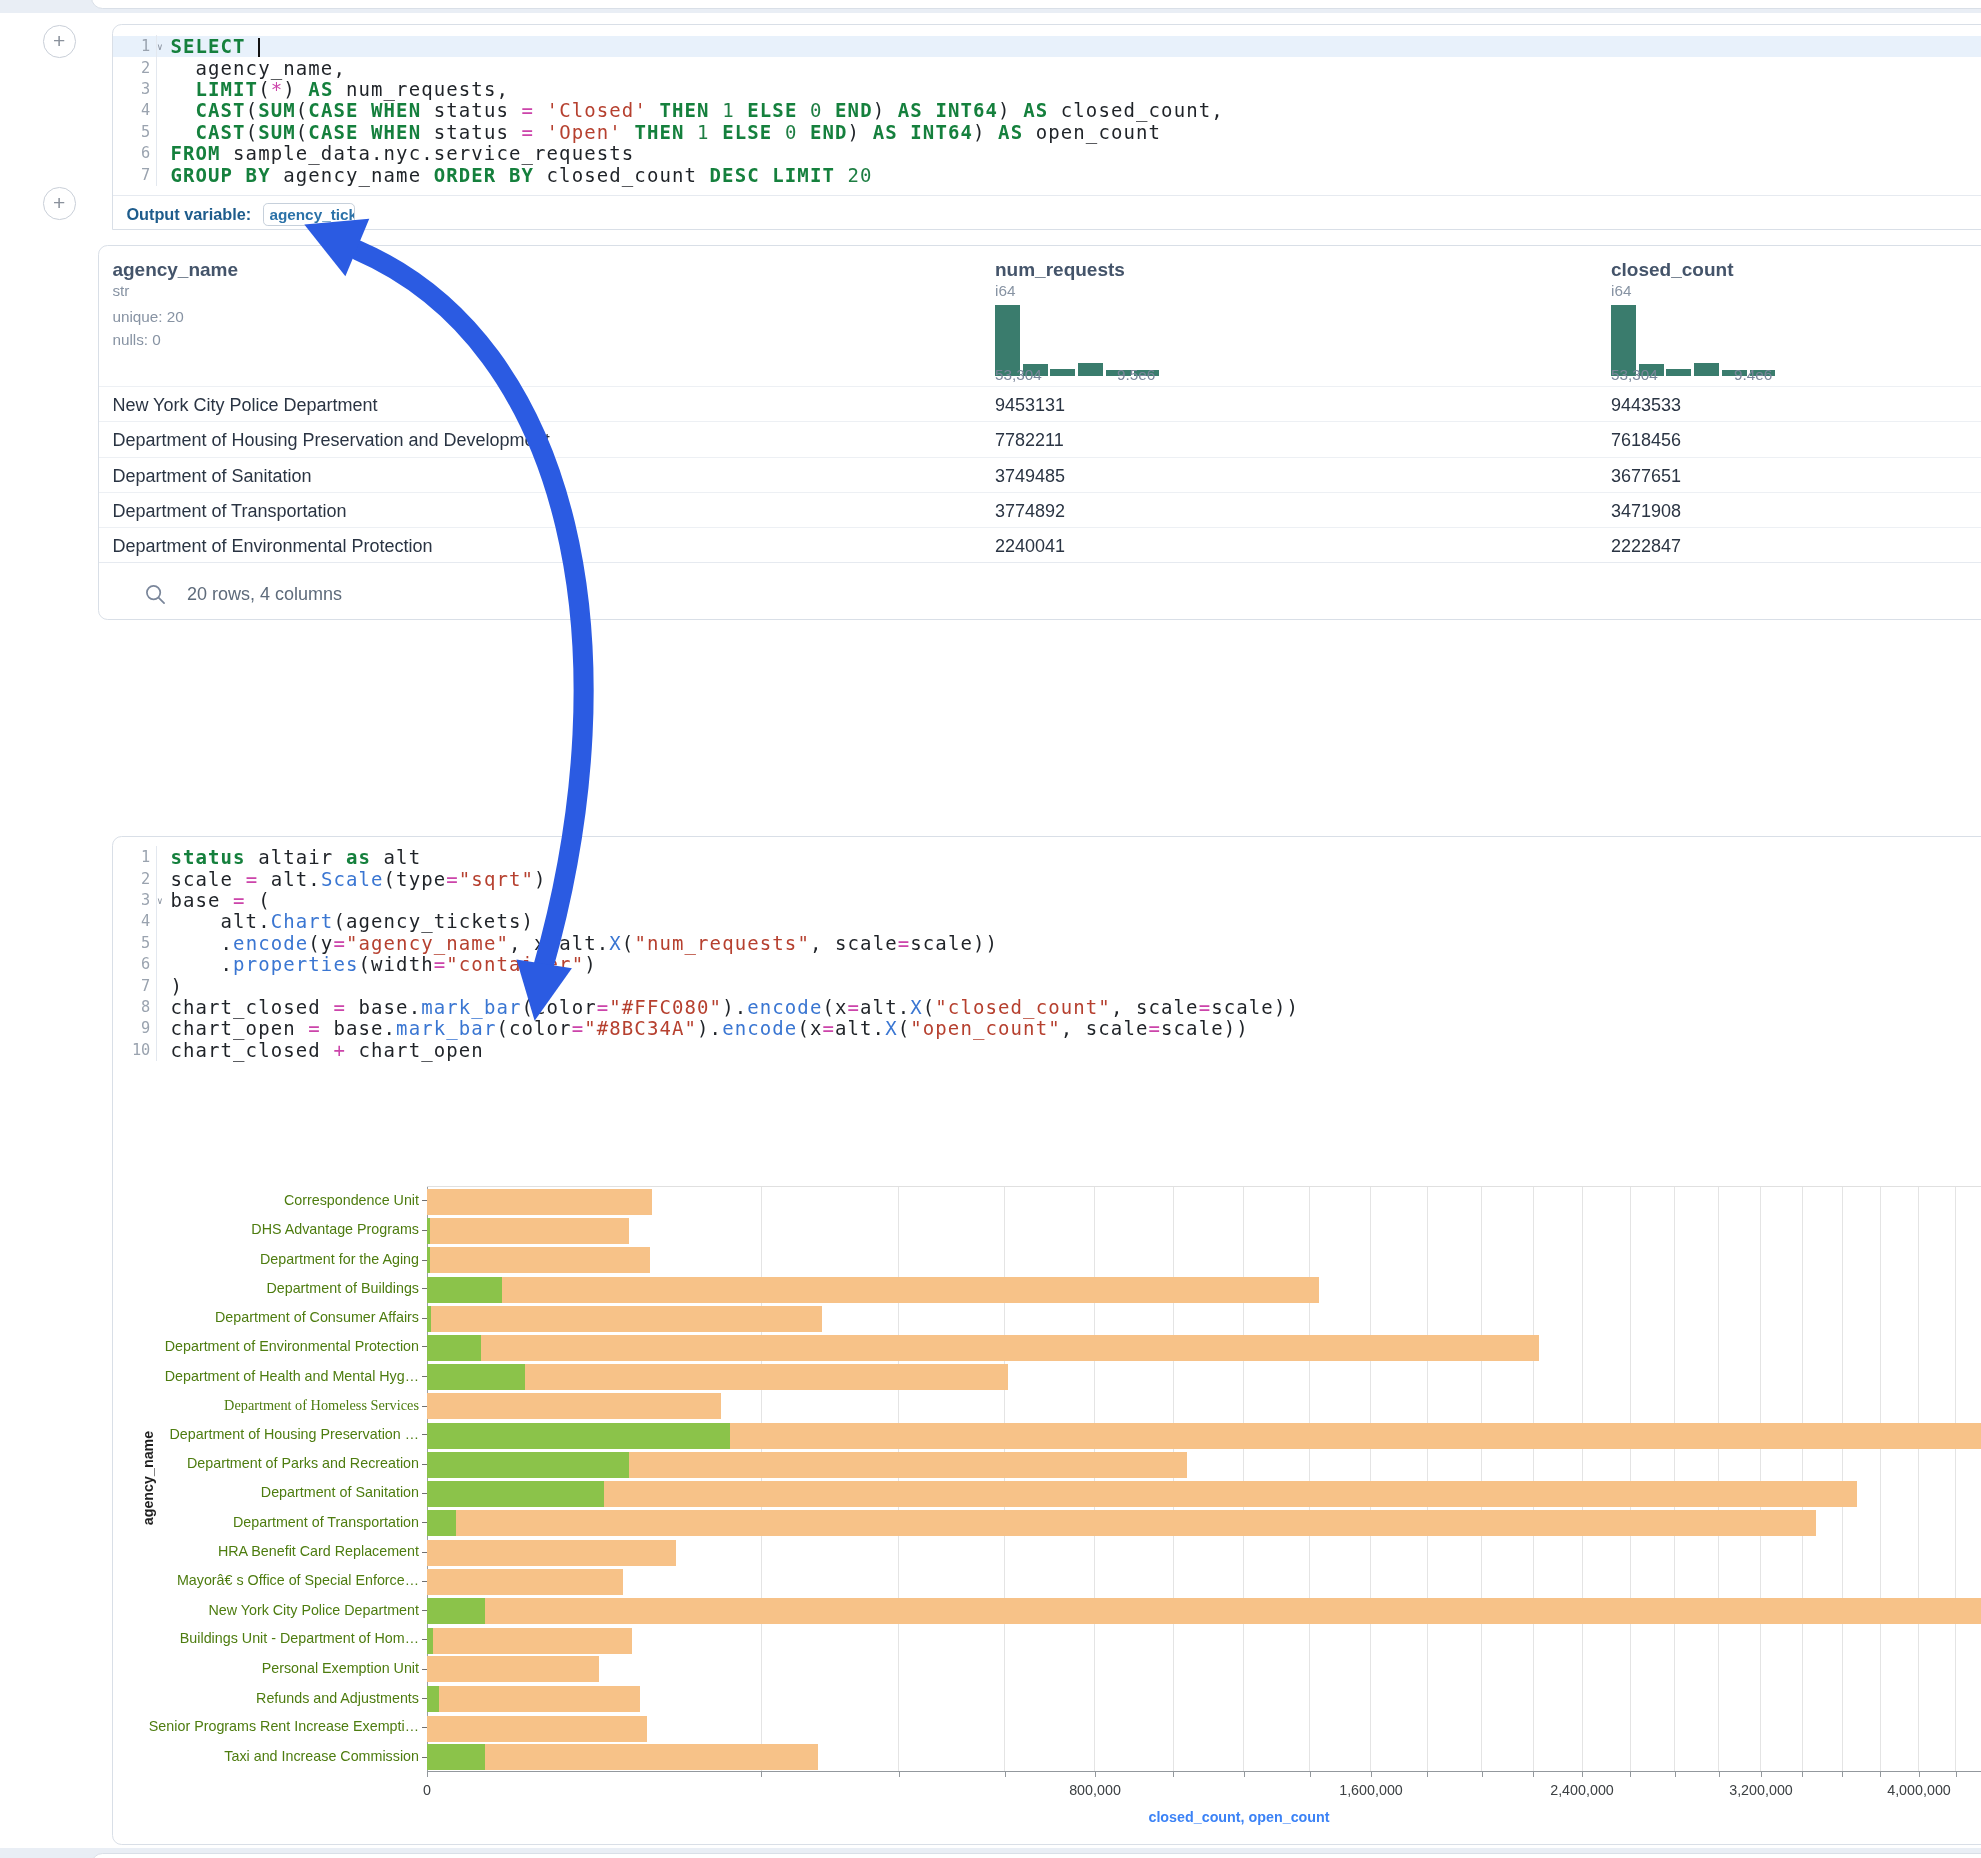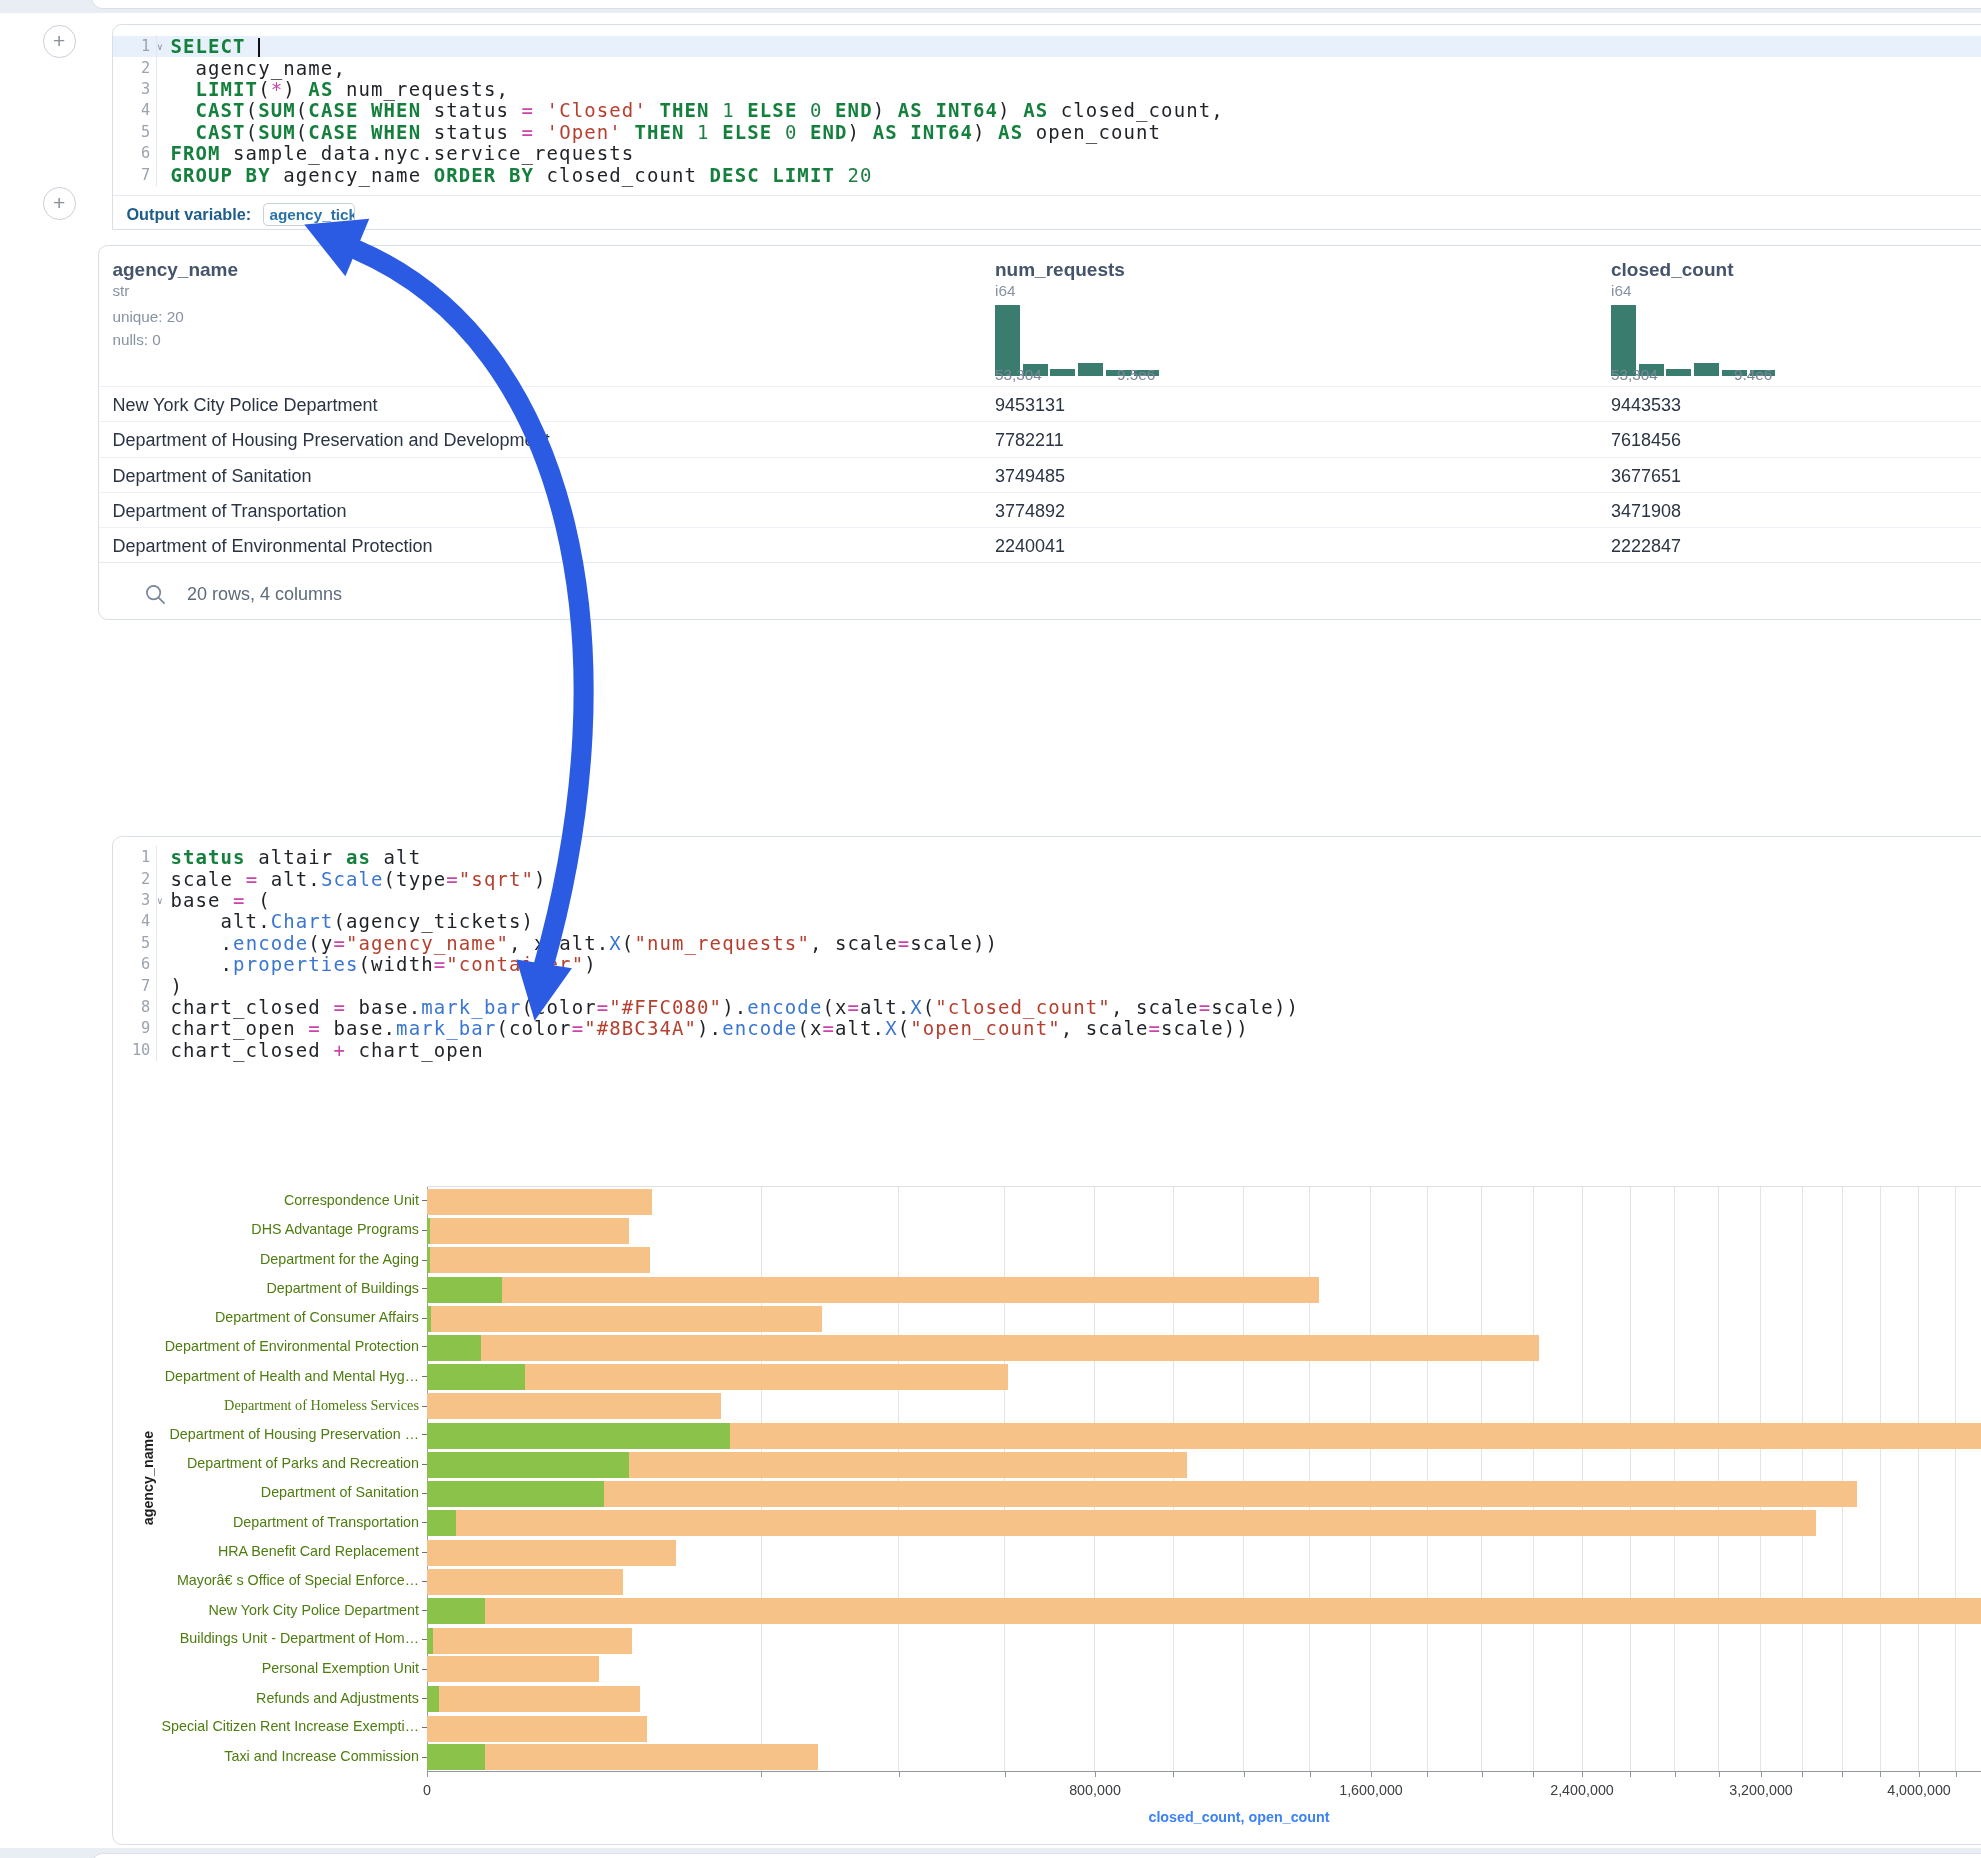--- a/index.html
+++ b/index.html
@@ -317,21 +317,21 @@
         <div class="ylab" style="right: 1475px; left: 19px; width: 287px; top: 410px;">Mayorâ€ s Office of Special Enforce…</div>
         <div class="ytick" style="left: 309px; top: 419px;"></div>
         <div class="ylab" style="right: 1475px; left: 19px; width: 287px; top: 440px;">New York City Police Department</div>
         <div class="ytick" style="left: 309px; top: 448px;"></div>
         <div class="ylab" style="right: 1475px; left: 19px; width: 287px; top: 468px;">Buildings Unit - Department of Hom…</div>
         <div class="ytick" style="left: 309px; top: 477px;"></div>
         <div class="ylab" style="right: 1475px; left: 19px; width: 287px; top: 498px;">Personal Exemption Unit</div>
         <div class="ytick" style="left: 309px; top: 507px;"></div>
         <div class="ylab" style="right: 1475px; left: 19px; width: 287px; top: 528px;">Refunds and Adjustments</div>
         <div class="ytick" style="left: 309px; top: 536px;"></div>
-        <div class="ylab" style="right: 1475px; left: 19px; width: 287px; top: 556px;">Special Citizen Rent Increase Exempti…</div>
+        <div class="ylab" style="right: 1475px; left: 19px; width: 287px; top: 556px;">Senior Programs Rent Increase Exempti…</div>
         <div class="ytick" style="left: 309px; top: 565px;"></div>
         <div class="ylab" style="right: 1475px; left: 19px; width: 287px; top: 586px;">Taxi and Increase Commission</div>
         <div class="ytick" style="left: 309px; top: 595px;"></div>
         <div class="xaxis" style="left: 314px; top: 609px; width: 1578px;"></div>
         <div class="tickmark" style="left: 314px; top: 609px;"></div>
         <div class="tickmark" style="left: 648px; top: 609px;"></div>
         <div class="tickmark" style="left: 786px; top: 609px;"></div>
         <div class="tickmark" style="left: 892px; top: 609px;"></div>
         <div class="tickmark" style="left: 982px; top: 609px;"></div>
         <div class="tickmark" style="left: 1060px; top: 609px;"></div>

